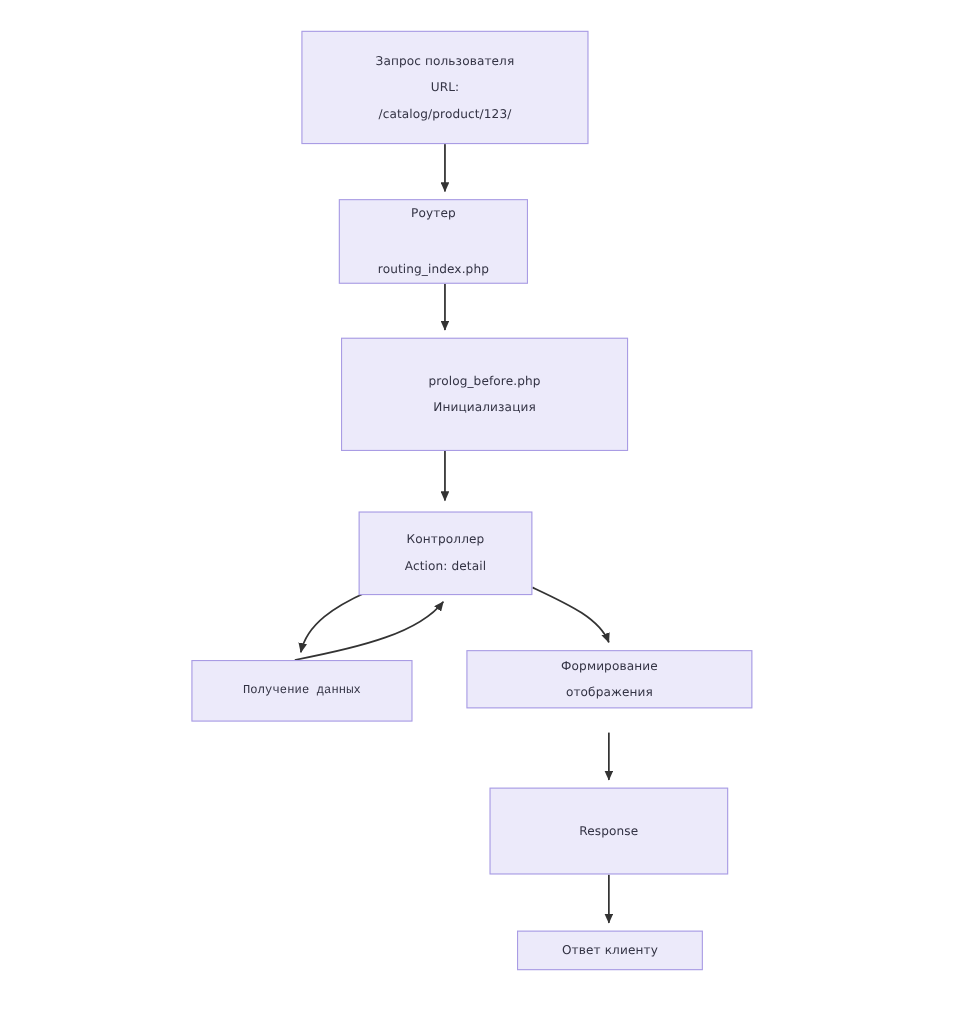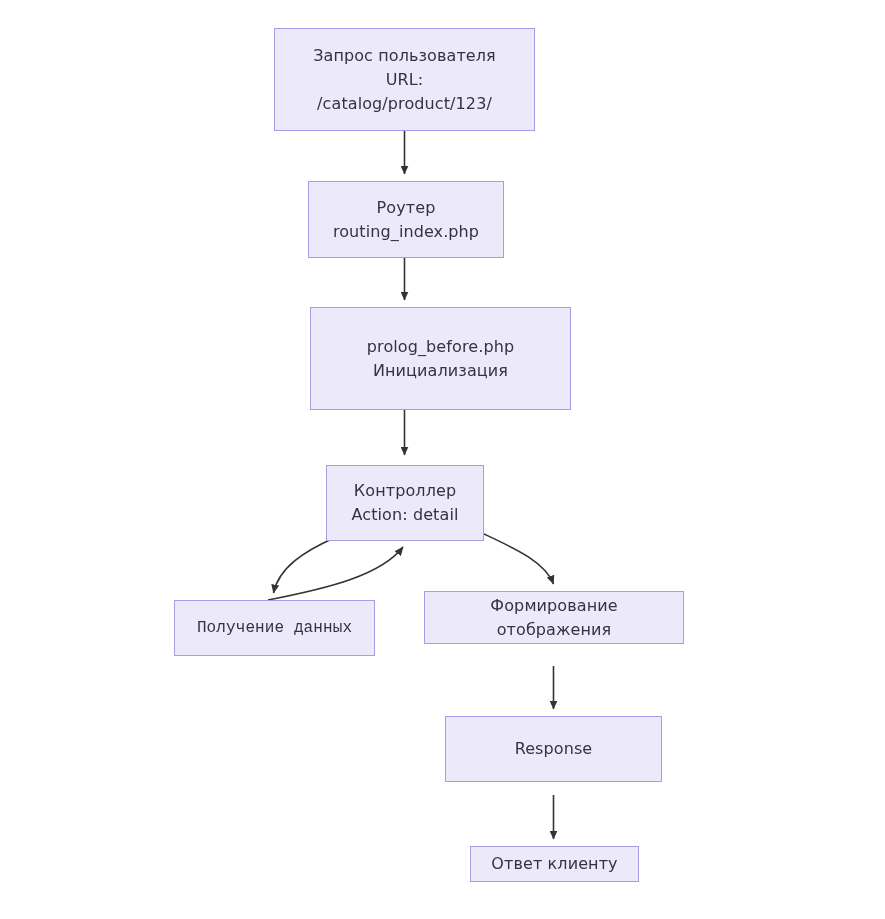--- a/index.html
+++ b/index.html
@@ -28,21 +28,21 @@
   .node {
     position: absolute;
     box-sizing: border-box;
     background: #ECEAFA;
     border: 1px solid #A99CE4;
     display: flex;
     flex-direction: column;
     align-items: center;
     justify-content: center;
     color: #333344;
-    font-size: 16px;
+    font-size: 11px;
     line-height: 24px;
     text-align: center;
     letter-spacing: 0.1px;
   }
   .node .line {
     display: block;
     white-space: nowrap;
   }
 </style>
 </head>
@@ -75,21 +75,21 @@
       <path d="M553.5,795 L553.5,839" marker-end="url(#arrowhead)"></path>
     </g>
   </svg>
 
   <div class="node" style="left:274px; top:28px; width:261px; height:103px;">
     <span class="line">Запрос пользователя</span>
     <span class="line">URL:</span>
     <span class="line">/catalog/product/123/</span>
   </div>
 
-  <div class="node" style="left:308px; top:181px; width:196px; height:77px;">
+  <div class="node" style="left:308px; top:181px; width:172px; height:77px;justify-content:space-between;">
     <span class="line">Роутер</span>
     <span class="line">routing_index.php</span>
   </div>
 
   <div class="node" style="left:274px; top:307px; width:261px; height:103px;margin-left:36px;">
     <span class="line">prolog_before.php</span>
     <span class="line">Инициализация</span>
   </div>
 
   <div class="node" style="left:326px; top:465px; width:158px; height:76px;">
@@ -99,21 +99,21 @@
 
   <div class="node" style="left:174px; top:600px; width:201px; height:56px;font-family:Liberation Mono, monospace;">
     <span class="line">Получение данных</span>
   </div>
 
   <div class="node" style="left:424px; top:591px; width:260px; height:53px;">
     <span class="line">Формирование</span>
     <span class="line">отображения</span>
   </div>
 
-  <div class="node" style="left:445px; top:716px; width:217px; height:66px;text-align:center;">
+  <div class="node" style="left:445px; top:716px; width:217px; height:79px;text-align:center;">
     <span class="line">Response</span>
   </div>
 
   <div class="node" style="left:470px; top:846px; width:169px; height:36px;">
     <span class="line">Ответ клиенту</span>
   </div>
 
 </div>
 
 </body></html>

